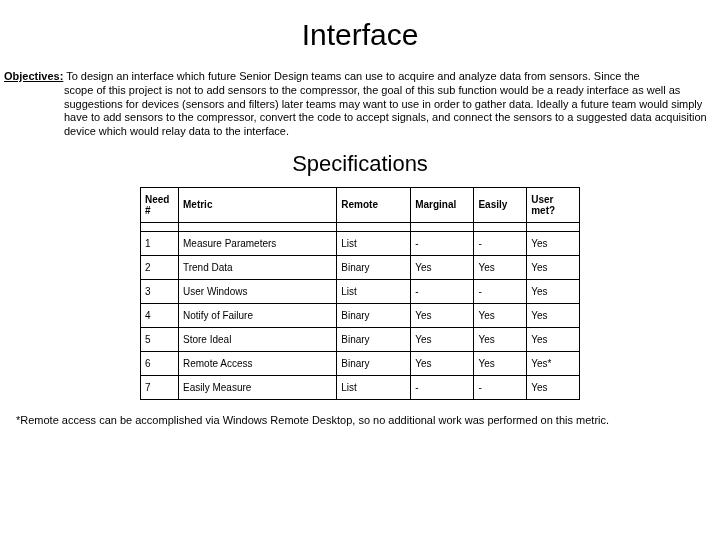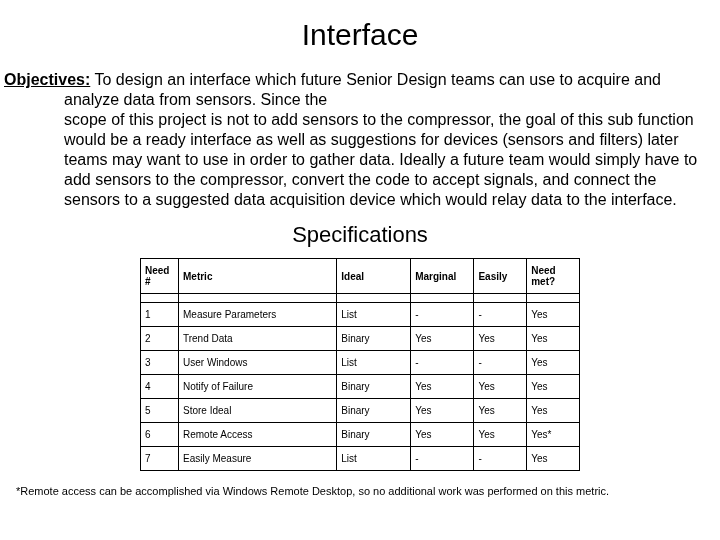--- a/index.html
+++ b/index.html
@@ -17,21 +17,21 @@
     box-sizing: border-box;
     padding: 10px 4px 0 4px;
   }
   h1.title {
     font-size: 30px;
     font-weight: 400;
     text-align: center;
     margin: 8px 0 18px 0;
   }
   .objectives-block {
-    font-size: 16px;
+    font-size: 11px;
     line-height: 1.25;
     margin: 0 0 12px 0;
   }
   .objectives-block .lbl {
     font-weight: 700;
     text-decoration: underline;
   }
   .objectives-body {
     display: block;
     padding-left: 60px;
@@ -99,24 +99,24 @@
         <col class="col-metric">
         <col class="col-units">
       <col class="col-marg">
         <col class="col-ideal">
         <col class="col-met">
     </colgroup>
     <thead>
       <tr>
         <th>Need #</th>
         <th>Metric</th>
-        <th>Ideal</th>
+        <th>Remote</th>
         <th>Marginal</th>
         <th>Easily</th>
-        <th>Need met?</th>
+        <th>User met?</th>
       </tr>
       <tr class="spacer">
         <td></td>
           <td></td>
           <td></td>
           <td></td>
           <td></td>
           <td></td>
       </tr>
     </thead>

